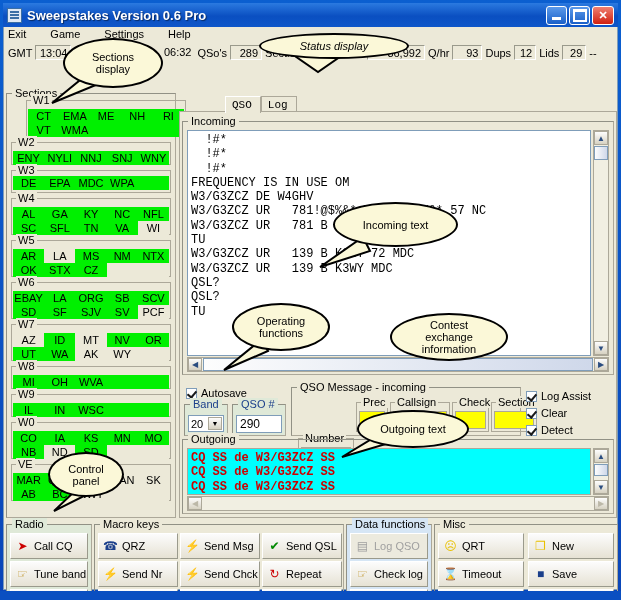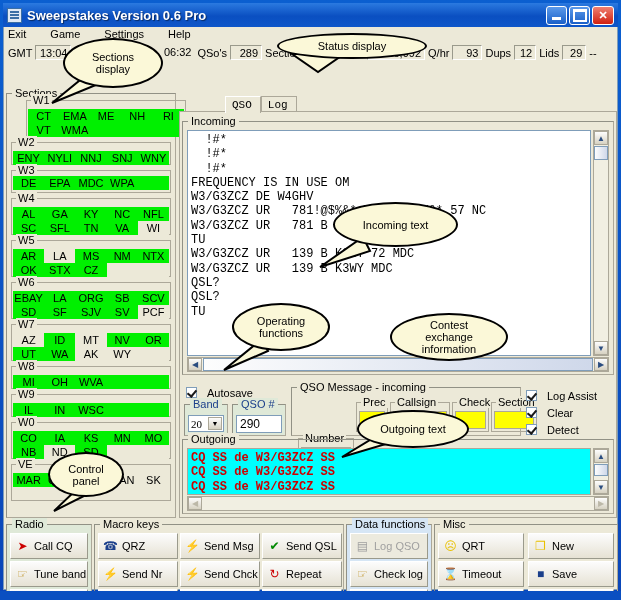--- a/index.html
+++ b/index.html
@@ -90,31 +90,31 @@
      background:#f1efe2; border:1px solid #aca899;}
   .hscroll { position:absolute; left:4px; right:4px; bottom:2px; height:15px;
      background:#f1efe2; border:1px solid #aca899;}
   .arw { position:absolute; width:14px; height:14px; background:linear-gradient(#fdfdfd,#d7d2c2);
      border:1px solid #aca899; display:flex;align-items:center;justify-content:center;
      font-size:8px; color:#2b4d80;}
   .thumb { position:absolute; background:linear-gradient(90deg,#fdfdfd,#cfd8ea);
      border:1px solid #7f9db9; }
 
   
-  .chk { display:flex; align-items:flex-start; gap:10px; font-size:11px; }
+  .chk { display:flex; align-items:center; gap:4px; font-size:11px; }
   .box { width:11px;height:11px;background:#fff;border:1px solid #7f9db9;
      position:relative; flex:none;}
   .box.ck:after{content:"";position:absolute;left:2px;top:0px;width:4px;height:7px;
      border:2px solid #1a1a1a;border-top:none;border-left:none;transform:rotate(40deg);}
 
   #bandgrp { left:180px; top:377px; width:44px; height:32px; background:#dfe9d8;}
   #qsogrp  { left:228px; top:377px; width:54px; height:32px; background:#dfe9d8;}
   .sel { position:absolute; left:3px; top:10px; width:36px; height:17px;
      background:#fff; border:1px solid #7f9db9; font-size:11px; padding:1px 2px;
-     display:flex; align-items:center;font-family:Liberation Serif, serif; }
+     display:flex; align-items:center; }
   .sel .dd{ position:absolute; right:1px; top:1px; width:14px; height:13px;
      background:linear-gradient(#fdfdfd,#d7d2c2); border:1px solid #aca899;
      font-size:7px; display:flex;align-items:center;justify-content:center;}
   .numbox { position:absolute; left:3px; top:10px; width:46px; height:18px;
      background:#fff; border:1px solid #7f9db9; font-size:12px;
      font-family:"Liberation Sans",sans-serif; padding:1px 3px;
      display:flex; align-items:center; }
 
   #qsomsg { left:287px; top:360px; width:230px; height:49px; }
   .fld { position:absolute; border:1px solid #aca899; }
@@ -360,20 +360,27 @@
           </div>
           <div class="secgrp" style="top: 370px; height: 37px;">
             <div class="cap">VE</div>
             <div style="position: absolute; left: 1px; right: 1px; top: 8px;">
               <div class="secrow">
                 <div class="sec on">MAR</div>
                 <div class="sec on">QUE</div>
                 <div class="sec on">ONT</div>
                 <div class="sec">MAN</div>
                 <div class="sec">SK</div>
+              </div>
+              <div class="secrow">
+                <div class="sec on">AB</div>
+                <div class="sec on">BC</div>
+                <div class="sec">NWT</div>
+                <div class="sec"></div>
+                <div class="sec"></div>
               </div>
             </div>
           </div>
         </div>
     </div>
 
     <div class="tabs">
       <div class="tab active">QSO</div>
       <div class="tab">Log</div>
     </div>
@@ -591,21 +598,21 @@
   <div class="callout" style="left:63px;top:38px;width:100px;height:50px;">
     <span style="white-space:pre-line">Sections
 display</span>
   </div>
   <div class="tail" style="left:50px;top:70px;">
     <svg width="60" height="35">
         <polygon points="40,2 58,10 2,33" fill="#fbf8d8" stroke="#000" stroke-width="2"></polygon>
       </svg>
   </div>
 
-  <div class="callout" style="left:277px;top:33px;width:150px;height:26px;">
+  <div class="callout" style="left:259px;top:33px;width:150px;height:26px;font-style:italic;">
     <span>Status display</span>
   </div>
   <div class="tail" style="left:288px;top:52px;">
     <svg width="60" height="22">
         <polygon points="4,2 56,2 30,20" fill="#fbf8d8" stroke="#000" stroke-width="2"></polygon>
       </svg>
   </div>
 
   <div class="callout" style="left:333px;top:202px;width:125px;height:45px;">
     <span>Incoming text</span>

